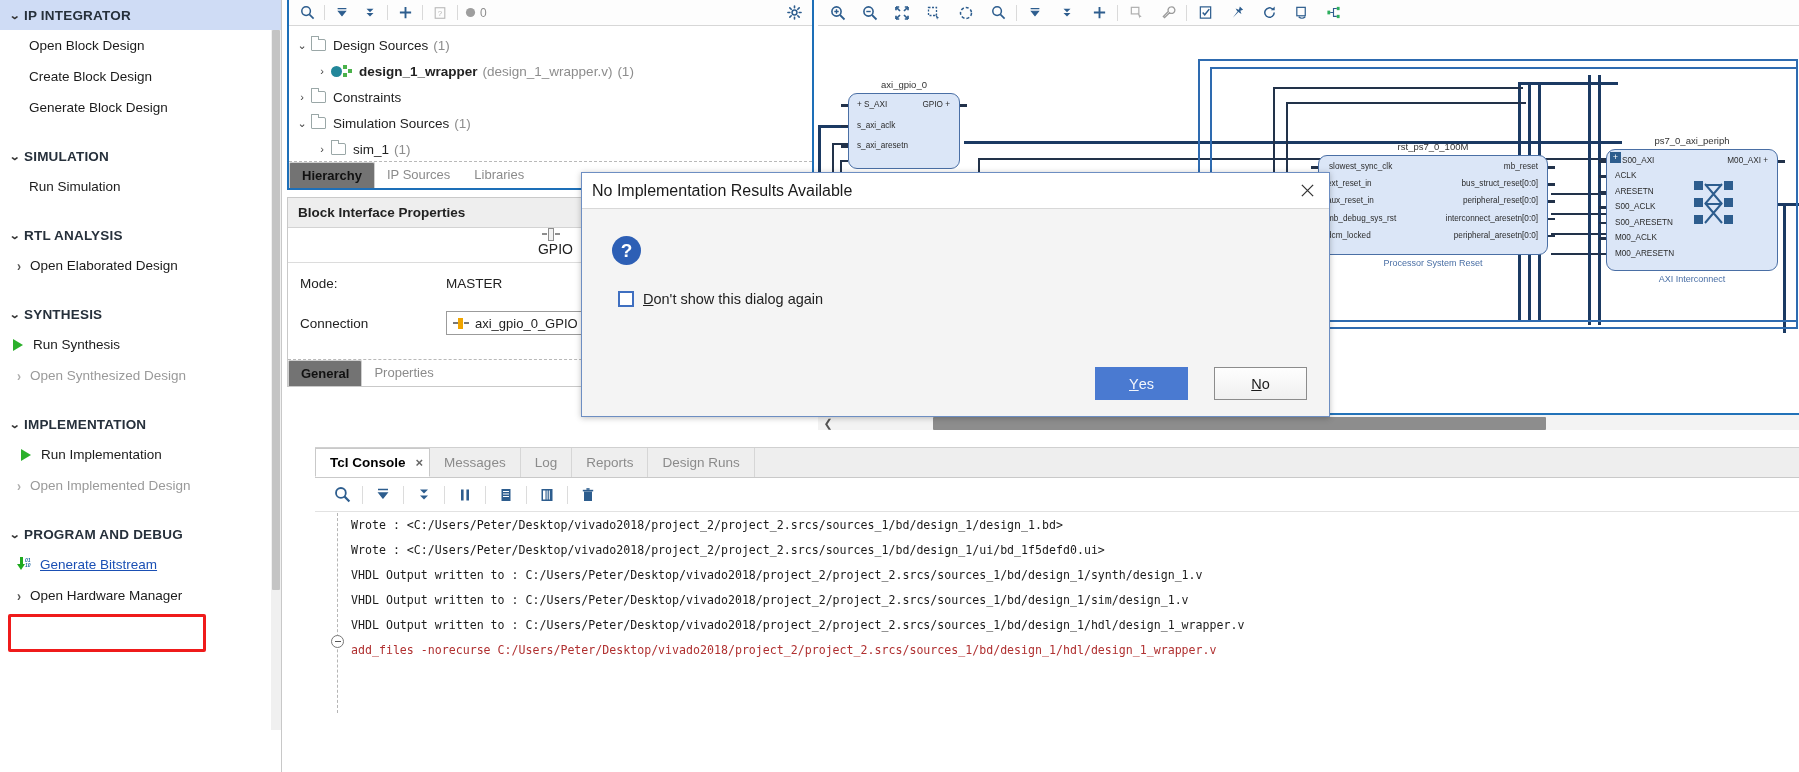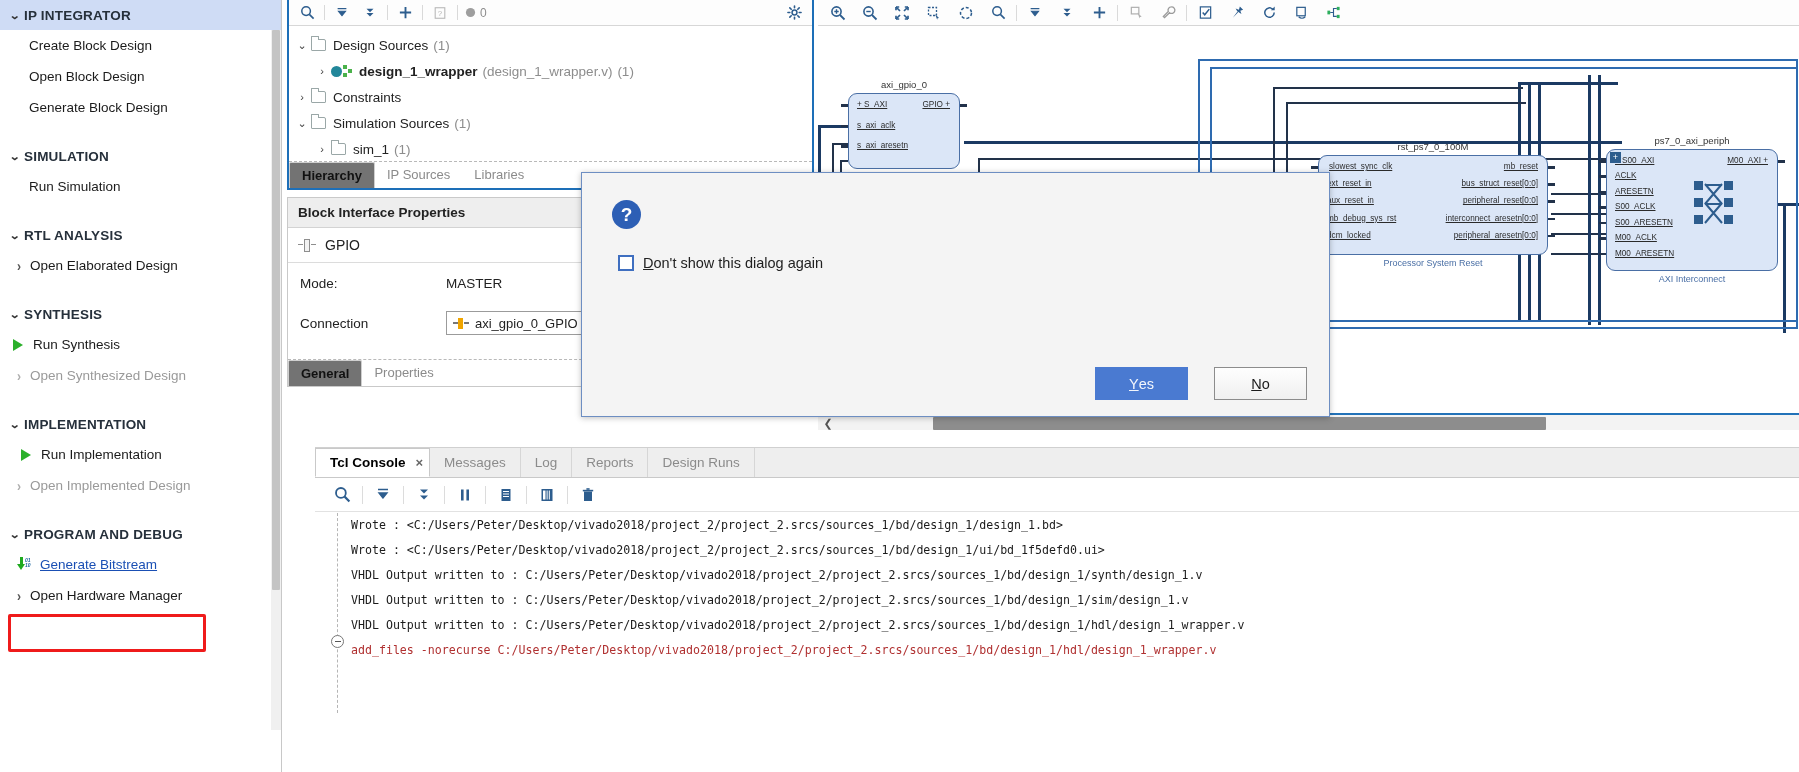--- a/index.html
+++ b/index.html
@@ -148,21 +148,21 @@
   #bip {
     position: absolute; left: 4px; top: 197px; width: 527px; height: 190px;
     border: 1px solid #c9c9c9; background: #fff;
   }
   #bip .hdr {
     height: 30px; line-height: 30px; padding-left: 10px;
     font-weight: bold; font-size: 13.5px; background: #eeeeee;
     border-bottom: 1px solid #d3d3d3;
   }
   #bip .namerow { height: 35px; display: flex; align-items: center; padding-left: 10px;
-     border-bottom: 1px solid #dcdcdc; font-size: 14px; }
+     border-bottom: 1px solid #dcdcdc; font-size: 14px; flex-direction: column; }
   .ifc-icon {
     display:inline-block; width:18px; height:13px; margin-right:9px; position:relative;
   }
   .ifc-icon .b { position:absolute; left:6px; top:0; width:6px; height:13px;
       border:1.3px solid #8e8e8e; background:#f2f2f2; }
   .ifc-icon .l { position:absolute; left:0; top:5px; width:5px; height:1.5px; background:#8e8e8e; }
   .ifc-icon .r { position:absolute; right:0; top:5px; width:5px; height:1.5px; background:#8e8e8e; }
   #bip .prow { display:flex; align-items:center; height:40px; padding-left: 12px; font-size: 13.5px; }
   #bip .prow .k { width: 146px; }
   #bip .conn-box {
@@ -195,21 +195,21 @@
   }
   .blk-title {
     position: absolute; text-align: center; font-size: 9.5px; color: #333;
     white-space: nowrap;
   }
   .blk-sub {
     position: absolute; text-align: center; font-size: 9px; color: #4a6fa5;
     white-space: nowrap;
   }
   .pin {
-    position: absolute; font-size: 8.2px; color: #2b2b2b; white-space: nowrap; text-decoration: underline;
+    position: absolute; font-size: 8.2px; color: #2b2b2b; white-space: nowrap;
   }
   .pin.r { text-align: right; }
   .wire { position: absolute; background: #22324a; }
   .wirethick { position: absolute; background: #1b3a63; }
   #hscroll {
     position: absolute; left: 0; bottom: 0; width: 981px; height: 17px;
     background: #f3f3f3; border-top: 2px solid #2272b8;
   }
   #hscroll .left-arrow {
     position: absolute; left: 2px; top: 1px; width: 16px; height: 14px;
@@ -328,24 +328,24 @@
 
 <div id="root">
 
   <div id="sidebar">
     <div id="nav-list">
         <div class="nav-section active">
           <span class="chev">⌄</span>
           <span>IP INTEGRATOR</span>
         </div>
         <div class="nav-item">
+          <span class="label">Open Block Design</span>
+        </div>
+        <div class="nav-item">
           <span class="label">Create Block Design</span>
-        </div>
-        <div class="nav-item">
-          <span class="label">Open Block Design</span>
         </div>
         <div class="nav-item">
           <span class="label">Generate Block Design</span>
         </div>
         <div class="gap"></div>
         <div class="nav-section">
           <span class="chev">⌄</span>
           <span>SIMULATION</span>
         </div>
         <div class="nav-item">
@@ -834,20 +834,28 @@
       <div class="thumb"></div>
     </div>
 
     <div id="cmdbar">
       <div class="ph">Type a Tcl command here</div>
     </div>
     <div id="watermark">https://blog.csdn.net/q416524389</div>
   </div>
 
   <div id="dlg">
+    <div class="title">
+      <div class="t">No Implementation Results Available</div>
+      <div class="close">
+        <svg width="15" height="15" viewBox="0 0 16 16">
+            <path d="M2 2l12 12M14 2L2 14" stroke="#333" stroke-width="1.4"></path>
+          </svg>
+      </div>
+    </div>
     <div class="body">
       <div class="msgrow">
         <div class="qmark">?</div>
         <div class="msg">
         </div>
       </div>
       <div class="chkrow">
         <div class="chk"></div>
         <div class="chklbl"><u>D</u><span>on't show this dialog again</span></div>
       </div>

